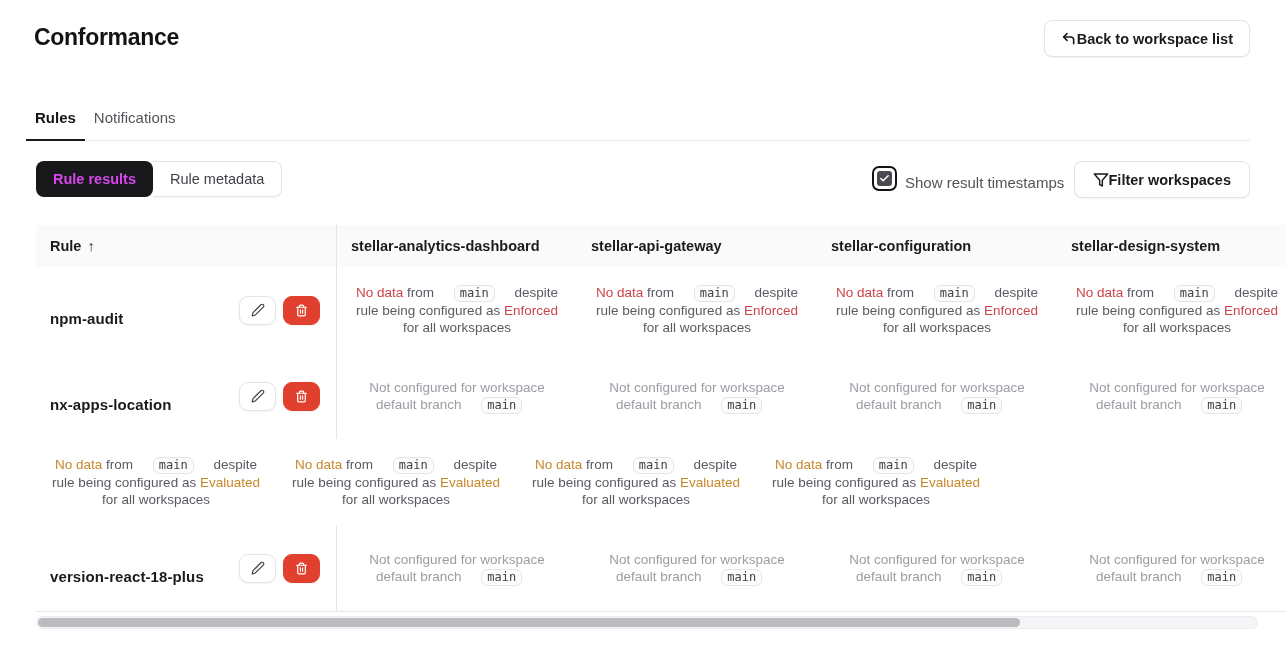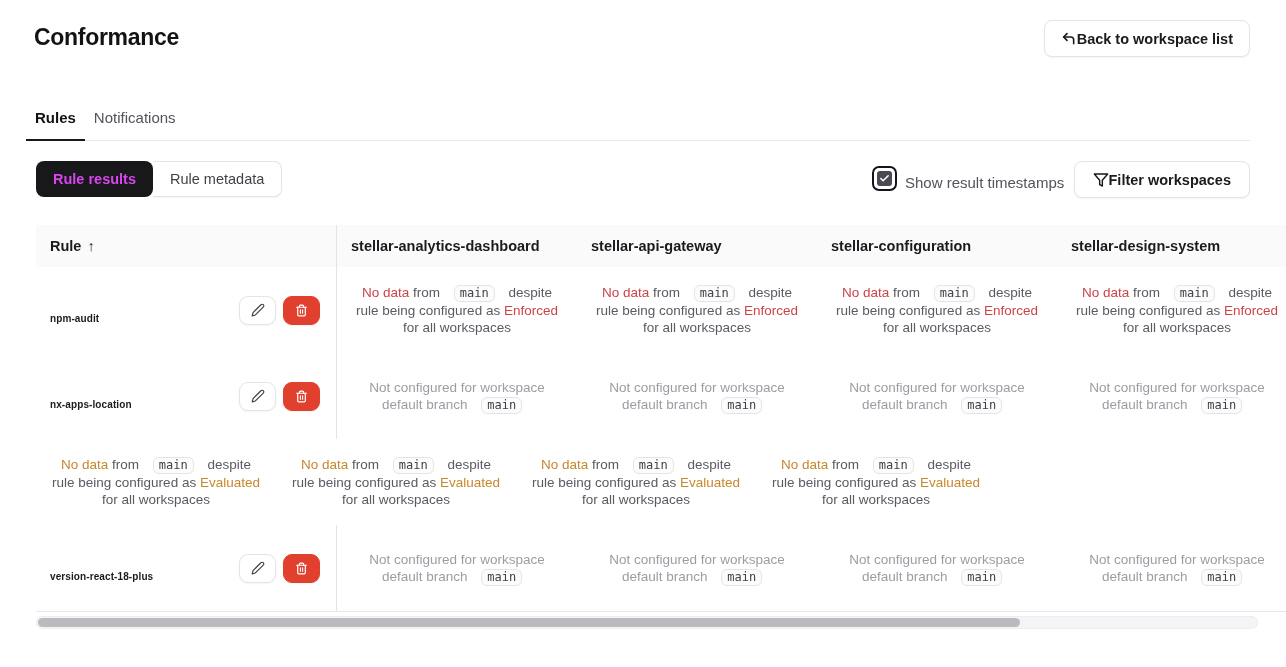--- a/index.html
+++ b/index.html
@@ -33,28 +33,28 @@
   .filter-btn { position:absolute; right:36px; top:161px; height:37px; padding:0 18px; }
 
   
   .table-wrap { position:absolute; left:36px; top:225px; width:1250px; overflow:hidden; }
   .table-inner { width:1261px; }
   .thead { display:flex; height:42px; align-items:center; background:var(--header-bg); }
   .th-rule { width:301px; height:100%; display:flex; align-items:center; gap:6px; padding:0 14px; font-size:14.5px; font-weight:700; color:#1b1b1f; border-right:1px solid var(--border); cursor:pointer; }
   .th-ws { width:240px; padding:0 14px; font-size:14.5px; font-weight:700; color:#1b1b1f; white-space:nowrap; overflow:hidden; }
   .trow { display:flex; height:86px; }
   .rule-cell { width:301px; display:flex; align-items:center; justify-content:space-between; padding:0 16px 0 14px; border-right:1px solid var(--border); background:#fff; }
-  .rule-name { font-size:10px; font-weight:700; color:#1b1b1f; letter-spacing:0.1px;margin-top:17px; }
+  .rule-name { font-size:15px; font-weight:700; color:#1b1b1f; letter-spacing:0.1px;margin-top:17px; }
   .row-actions { display:flex; gap:7px; }
   .act-btn { width:37px; height:29px; border-radius:9px; display:flex; align-items:center; justify-content:center; cursor:pointer; border:1px solid var(--border); background:#fff; color:#3f3f46; box-shadow:0 1px 2px rgba(0,0,0,.05); }
   .act-btn.delete { background:var(--delete-red); border-color:var(--delete-red); color:#fff; }
   .cell { width:240px; padding:0 15px; display:flex; align-items:center; }
   .cell .txt { width:100%; text-align:center; font-size:13.5px; line-height:17px; color:var(--body-text); }
   .trow.not-configured .cell .txt { color:var(--muted-text); }
-  .chip { display:inline-block; font-family:"DejaVu Sans Mono", monospace; font-size:12px; line-height:15px; color:#3f3f46; background:#fcfcfd; border:1px solid var(--border); border-radius:6px; padding:0 5px; margin:0 10px; }
+  .chip { display:inline-block; font-family:"DejaVu Sans Mono", monospace; font-size:12px; line-height:15px; color:#3f3f46; background:#fcfcfd; border:1px solid var(--border); border-radius:6px; padding:0 5px; margin:0 16px; }
   .policy-enforced .nd, .policy-enforced .policy { color:var(--red); }
   .policy-evaluated .nd, .policy-evaluated .policy { color:var(--amber); }
   .table-bottom { border-bottom:1px solid #e7e7ea; }
 
   
   .hscroll { position:absolute; left:36px; top:616px; width:1222px; height:13px; background:#f5f5f7; border-radius:7px; box-shadow:inset 0 0 0 1px #ededf0; cursor:pointer; }
   .hscroll .thumb { position:absolute; left:2px; top:2px; width:982px; height:9px; background:#bababf; border-radius:5px; cursor:grab; }
 </style>
 </head>
 <body>

